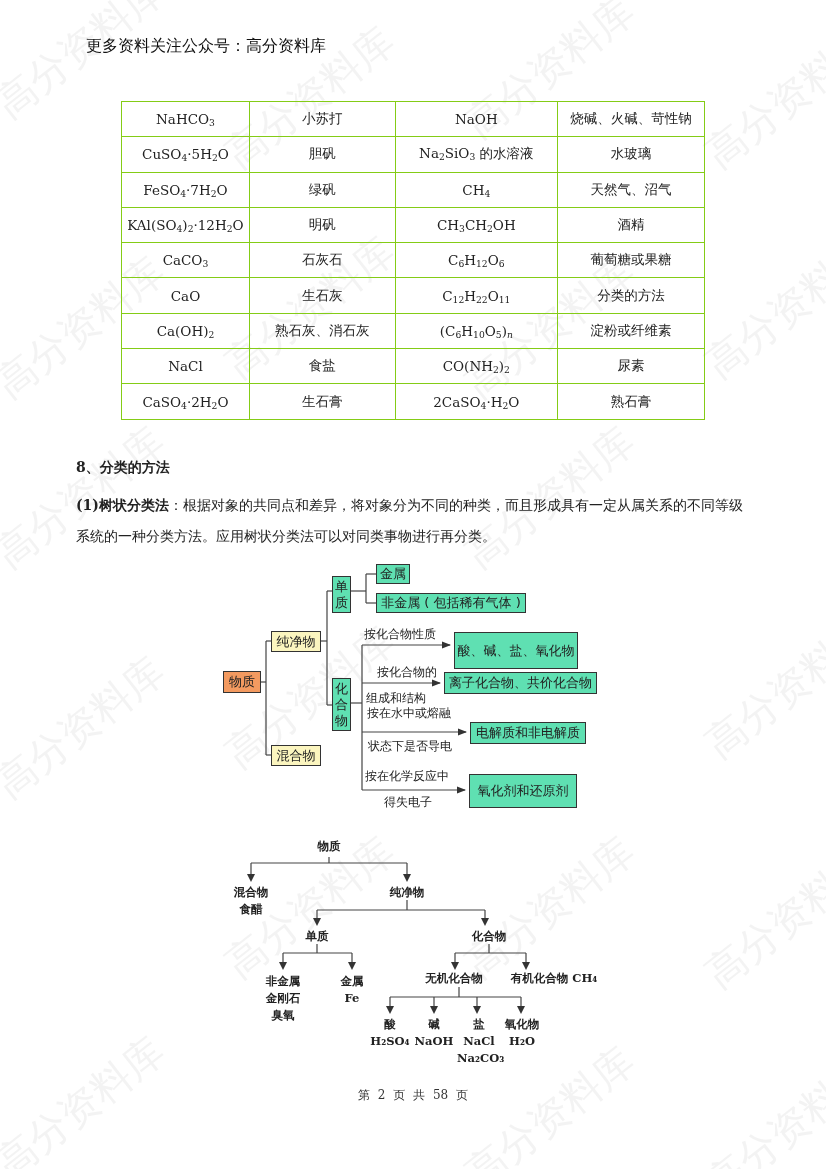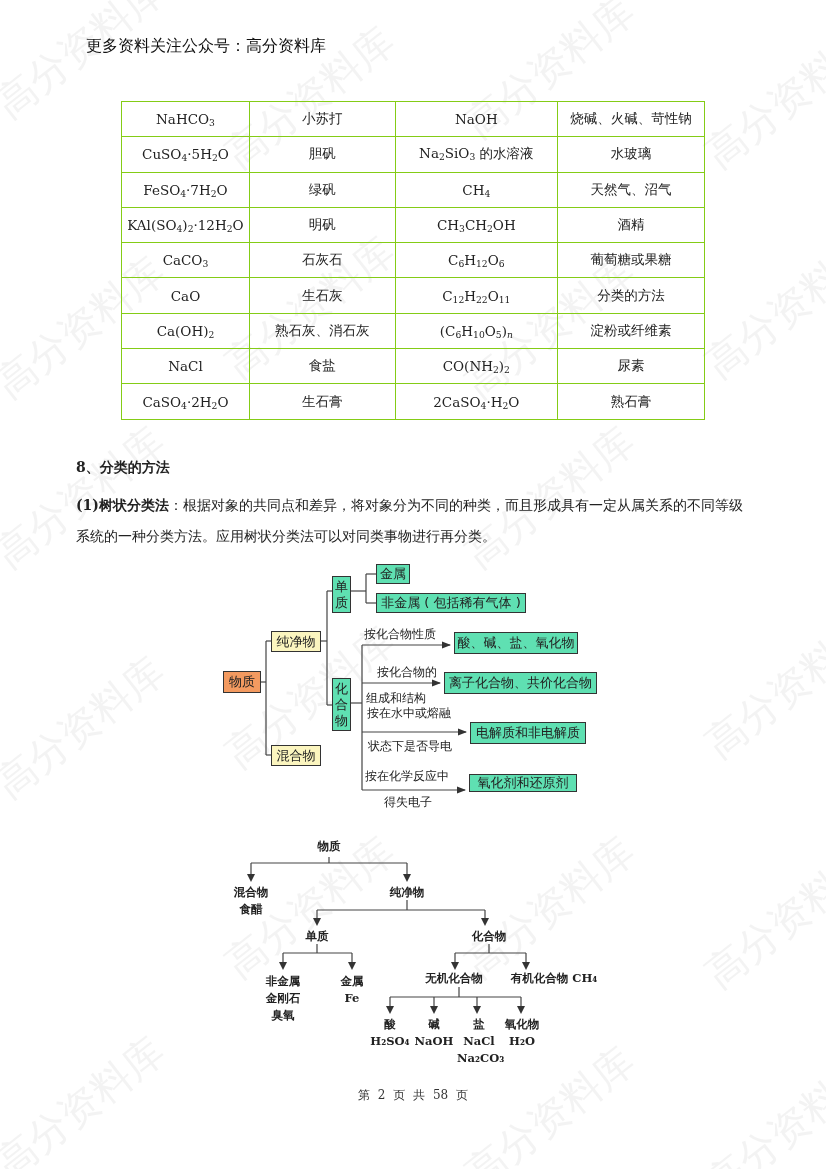--- a/index.html
+++ b/index.html
@@ -162,33 +162,33 @@
   </div>
   <div class="box green vert" style="left:332px;top:678px;width:19px;height:53px;">
     <span>化</span>
       <span>合</span>
       <span>物</span>
   </div>
   <div class="box green" style="left:376px;top:564px;width:34px;height:20px;">金属</div>
   <div class="box green" style="left:376px;top:593px;width:150px;height:20px;">非金属 ( 包括稀有气体 )</div>
 
   <div class="lbl" style="left:364px;top:626px;">按化合物性质</div>
-  <div class="box green" style="left:454px;top:632px;width:124px;height:22px;font-family:Liberation Mono, monospace;">酸、碱、盐、氧化物</div>
+  <div class="box green" style="left:454px;top:632px;width:124px;height:37px;font-family:Liberation Mono, monospace;">酸、碱、盐、氧化物</div>
 
   <div class="lbl" style="left:366px;top:664px;margin-left:11px;">按化合物的</div>
   <div class="lbl" style="left:366px;top:690px;">组成和结构</div>
   <div class="box green" style="left:444px;top:672px;width:153px;height:22px;">离子化合物、共价化合物</div>
 
   <div class="lbl" style="left:367px;top:705px;text-align:center;">按在水中或熔融</div>
   <div class="lbl" style="left:368px;top:738px;">状态下是否导电</div>
   <div class="box green" style="left:470px;top:722px;width:116px;height:22px;">电解质和非电解质</div>
 
   <div class="lbl" style="left:365px;top:768px;">按在化学反应中</div>
   <div class="lbl" style="left:384px;top:794px;">得失电子</div>
-  <div class="box green" style="left:469px;top:774px;width:108px;height:18px;">氧化剂和还原剂</div>
+  <div class="box green" style="left:469px;top:774px;width:108px;height:34px;">氧化剂和还原剂</div>
 </div>
 
 <div class="d1">
   <svg width="826" height="1169" style="position:absolute;left:0;top:0;">
     <defs>
         <marker id="ar2" markerWidth="7" markerHeight="7" refX="3.5" refY="6" orient="auto-start-reverse">
           <polygon points="0,0 7,0 3.5,7" fill="#333"></polygon>
         </marker>
       </defs>
     <line x1="329" y1="857" x2="329" y2="863"></line>

